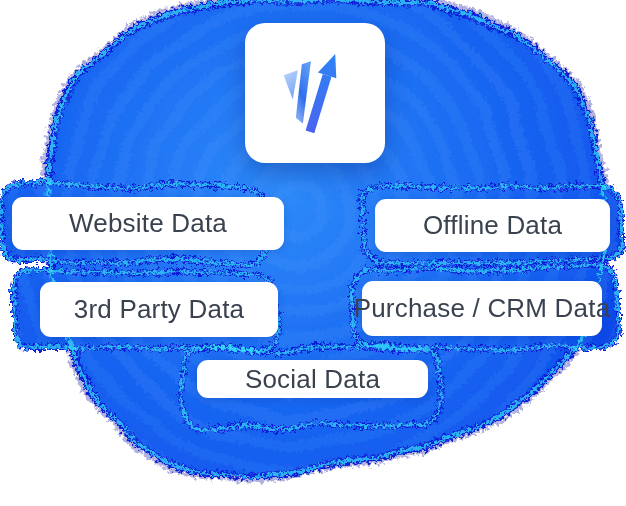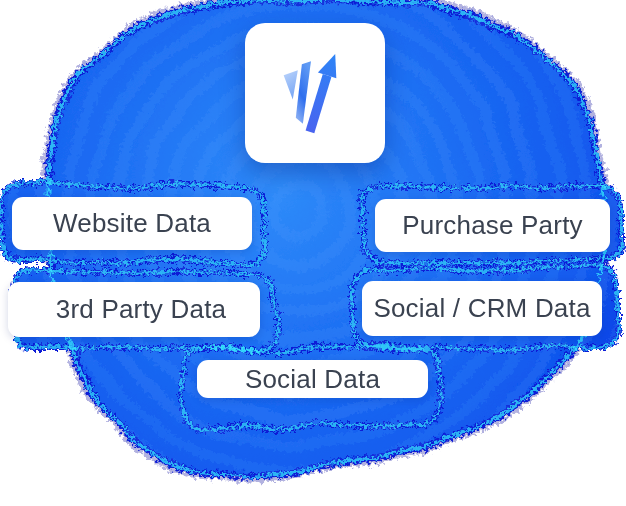--- a/index.html
+++ b/index.html
@@ -20,23 +20,23 @@
   }
   .node{
     position:absolute;
     background:#ffffff;border-radius:11px;
     display:flex;align-items:center;justify-content:center;
     box-shadow:0 2px 8px rgba(10,30,110,.18);
     z-index:3;
     color:#3a4250;font-size:26px;letter-spacing:.2px;
   }
   .node span{white-space:nowrap;}
-  .node-website{left:12px;top:197px;width:240px;height:53px;}
+  .node-website{left:12px;top:197px;width:272px;height:53px;}
   .node-purchase{left:375px;top:199px;width:235px;height:53px;}
-  .node-thirdparty{left:8px;top:282px;width:238px;height:55px;padding-left:14px;}
+  .node-thirdparty{left:40px;top:282px;width:238px;height:55px;}
   .node-offline{left:362px;top:281px;width:240px;height:55px;}
   .node-social{left:197px;top:360px;width:231px;height:38px;}
 </style>
 </head>
 <body>
 
 <div class="stage">
 
   <svg class="blob-svg" viewBox="0 0 626 506" aria-hidden="true">
     <defs>
@@ -128,25 +128,25 @@
       <polygon points="27,19 36,16 28,78 21,72" fill="url(#gMid)"></polygon>
       <polygon points="47.7,28.7 56.3,31.3 39.3,87.3 30.7,84.7" fill="url(#gArrow)"></polygon>
       <polygon points="60,9 42.9,27.2 61.1,32.8" fill="url(#gArrow)"></polygon>
     </svg>
   </div>
 
   <div class="node node-website">
     <span>Website Data</span>
   </div>
   <div class="node node-purchase">
-    <span>Purchase Party</span>
+    <span>Offline Data</span>
   </div>
   <div class="node node-thirdparty">
     <span>3rd Party Data</span>
   </div>
   <div class="node node-offline">
-    <span>Social / CRM Data</span>
+    <span>Purchase / CRM Data</span>
   </div>
   <div class="node node-social">
     <span>Social Data</span>
   </div>
 
 </div>
 
 </body></html>

